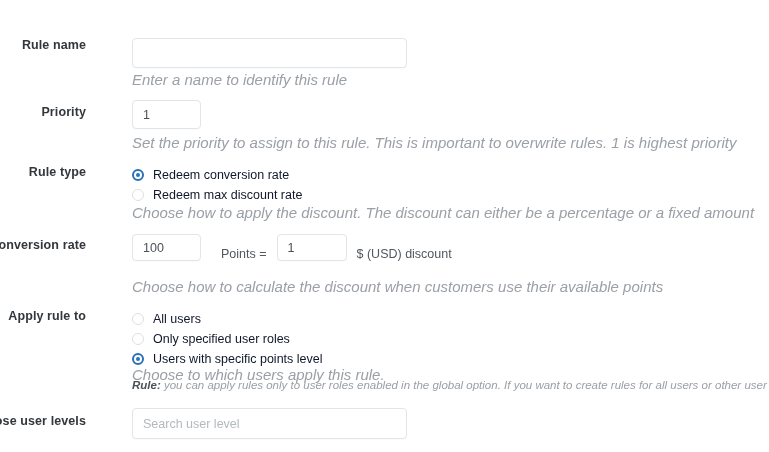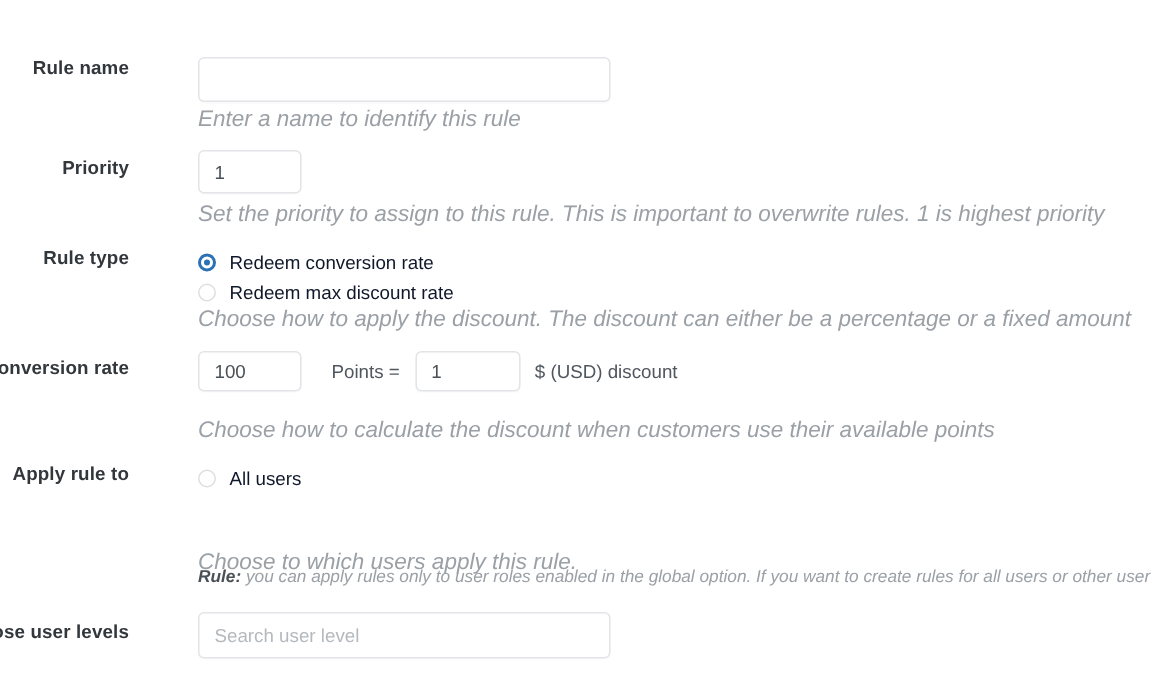--- a/index.html
+++ b/index.html
@@ -123,21 +123,21 @@
     left: 2px;
     top: 2px;
     width: 4px;
     height: 4px;
     border-radius: 50%;
     background: #2a72b5;
   }
 
   .inline {
     display: flex;
-    align-items: center;
+    align-items: flex-end;
   }
   .inline .sep {
     font-size: 12.5px;
     color: #50575e;
     white-space: nowrap;
   }
 </style>
 </head>
 <body>
 
@@ -193,20 +193,28 @@
     <div class="field help">Choose how to calculate the discount when customers use their available points</div>
   </div>
 
   <div class="row" style="top:309px;">
     <div class="label" style="top:0;">Apply rule to</div>
     <div class="field">
       <div class="radio-item">
         <span class="radio-mark"></span>
         <span>All users</span>
       </div>
+      <div class="radio-item">
+        <span class="radio-mark"></span>
+        <span>Only specified user roles</span>
+      </div>
+      <div class="radio-item">
+        <span class="radio-mark on"></span>
+        <span>Users with specific points level</span>
+      </div>
     </div>
   </div>
   <div class="row" style="top:364px;">
     <div class="field help">Choose to which users apply this rule.</div>
   </div>
   <div class="row" style="top:377px;">
     <div class="field note-line"><b>Rule:</b><span> you can apply rules only to user roles enabled in the global option. If you want to create rules for all users or other user roles you need to </span></div>
   </div>
 
   <div class="row" style="top:408px;">

